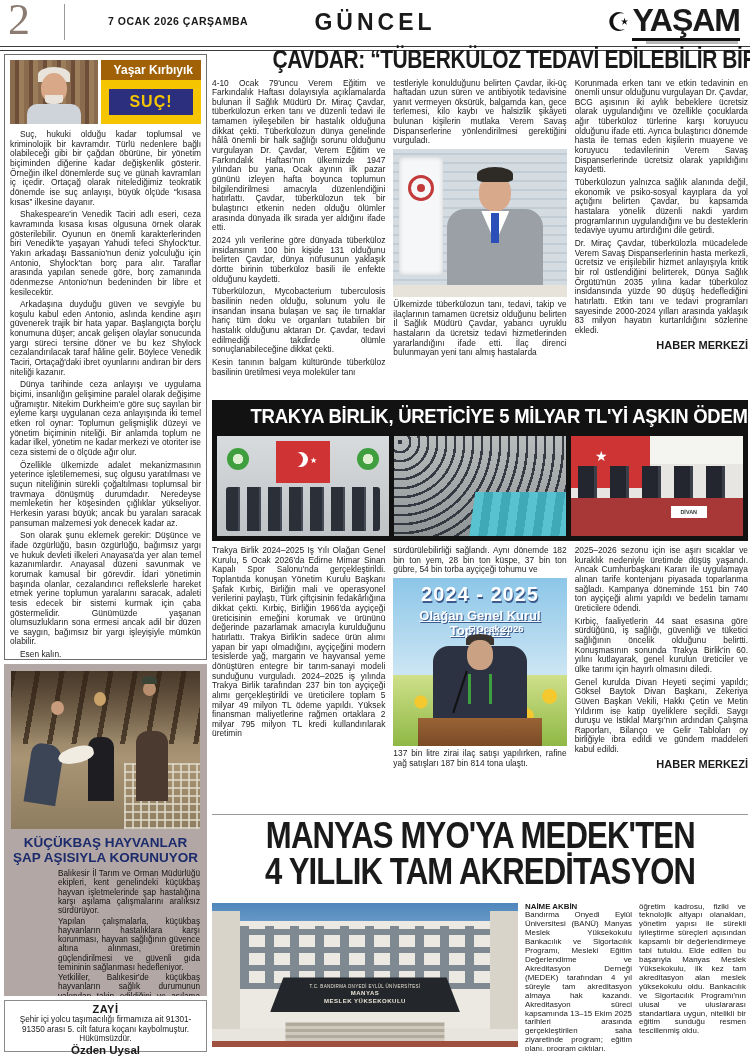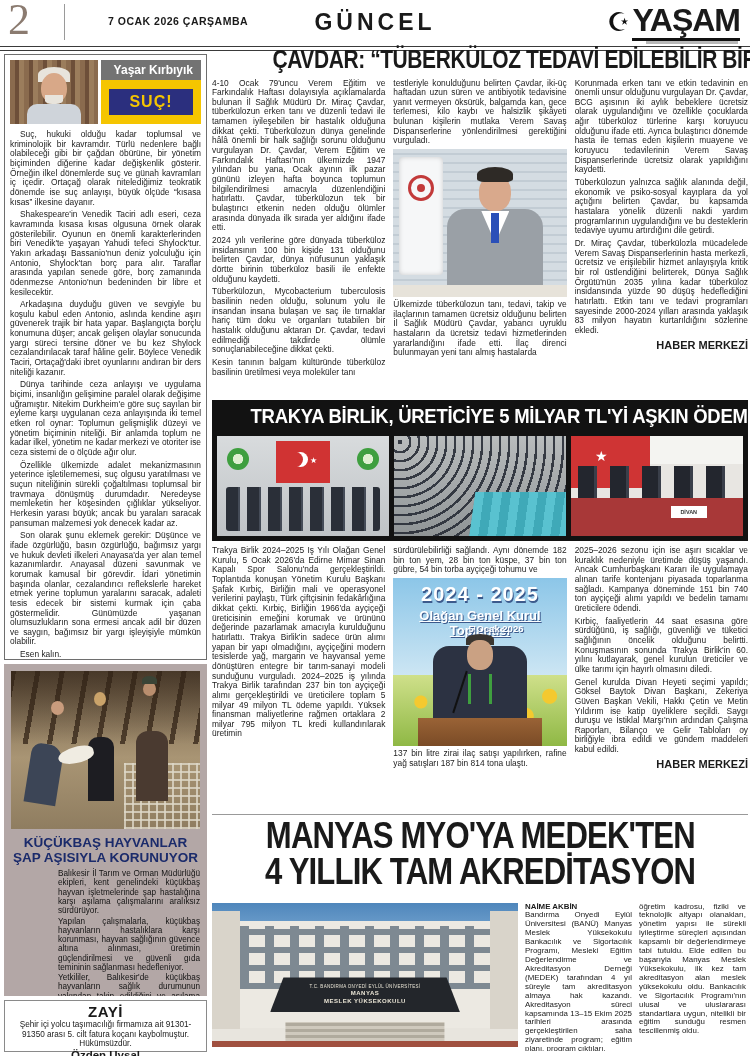--- a/index.html
+++ b/index.html
@@ -26,21 +26,21 @@
   
   .opinion-box { position:absolute; left:4px; top:54px; width:203px; height:606px; border:1.5px solid #6e6e6e; padding:5px; overflow:hidden; }
   .op-header { display:flex; gap:3px; height:64px; }
   .author-photo { position:relative; width:88px; height:64px; overflow:hidden; flex:0 0 auto;
     background:repeating-linear-gradient(90deg,#8a6b4e 0 5px,#6d4f39 5px 9px,#9b7d5c 9px 14px); }
   .ap-face { position:absolute; left:31px; top:13px; width:26px; height:30px; background:#d8a888; border-radius:50% 50% 45% 45%; }
   .ap-hair { position:absolute; left:28px; top:7px; width:32px; height:15px; background:#e8e4dc; border-radius:50% 50% 0 0; }
   .ap-beard { position:absolute; left:35px; top:35px; width:18px; height:9px; background:#e8e4dc; border-radius:0 0 40% 40%; }
   .ap-body { position:absolute; left:17px; top:44px; width:54px; height:20px; background:#cfd4da; border-radius:10px 10px 0 0; }
   .op-right { flex:1; display:flex; flex-direction:column; }
-  .op-name-bar { background:#737373; color:#fff; font-size:12px; font-weight:800; height:20px; line-height:20px; text-align:right; padding-right:8px; }
+  .op-name-bar { background:#a16207; color:#fff; font-size:12px; font-weight:800; height:20px; line-height:20px; text-align:right; padding-right:8px; }
   .op-title-wrap { background:#f5c500; flex:1; display:flex; align-items:center; justify-content:center; }
   .op-title-box { background:#2b2f7e; color:#f5c500; font-size:16px; font-weight:800; letter-spacing:1px; padding:4px 20px; }
   .op-body { margin-top:6px; }
   .op-body p { text-indent:10px; margin-bottom:3px; }
 
   
   .sheep-block { position:absolute; left:4px; top:664px; width:203px; height:332px; background:#b3a7a6; padding:7px; overflow:hidden; }
   .barn-photo { position:relative; width:100%; height:158px; overflow:hidden; background:linear-gradient(#6e5b45,#a99574 55%,#8f7d60); }
   .bp-beams { position:absolute; top:0; left:0; width:100%; height:46%;
     background:repeating-linear-gradient(100deg,rgba(50,35,22,.75) 0 5px,transparent 5px 24px),linear-gradient(rgba(40,28,18,.55),transparent); }
@@ -53,21 +53,21 @@
   .bp-fg3 { position:absolute; left:66%; bottom:18%; width:32px; height:70px; background:#4a3a30; border-radius:12px 12px 0 0; }
   .bp-fg3h { position:absolute; left:70%; bottom:84%; width:13px; height:14px; background:#b98e6e; border-radius:50%; }
   .bp-fg3c { position:absolute; left:69.5%; bottom:92%; width:15px; height:8px; background:#3a4436; border-radius:50% 50% 0 0; }
   .bp-lamb { position:absolute; left:25%; bottom:42%; width:36px; height:16px; background:#f0ece2; border-radius:50% 40% 40% 50%; transform:rotate(-14deg); }
   .sheep-title { margin-top:6px; text-align:center; color:#1b2b6b; font-size:13.5px; font-weight:800; line-height:1.12; }
   .sheep-body { margin-top:4px; font-size:8.2px; line-height:1.13; text-align:justify; color:#141414; }
   .sheep-body p { margin-bottom:1px;margin-left:47px; }
 
   
   .zayi-box { position:absolute; left:4px; top:1000px; width:203px; height:52px; border:1px solid #8a8a8a; text-align:center; padding-top:2px; }
-  .zayi-title { font-size:15px; font-weight:800; letter-spacing:.5px; }
+  .zayi-title { font-size:11px; font-weight:800; letter-spacing:.5px; }
   .zayi-body { font-size:8.2px; line-height:1.18; padding:0 8px; }
   .zayi-name { font-size:11.5px; font-weight:800; }
 
   
   .cavdar { position:absolute; left:212px; top:46px; width:536px; }
   .headline-xl { text-align:center; white-space:nowrap; font-weight:900; }
   .cav-head { font-size:25px; line-height:1.1; letter-spacing:-.5px; }
   .cond { display:inline-block; transform:scaleX(.84); transform-origin:center; white-space:nowrap; }
   .cav-cols { display:flex; gap:8px; margin-top:5px; height:314px; overflow:hidden; }
   .cav-col { flex:1; }

